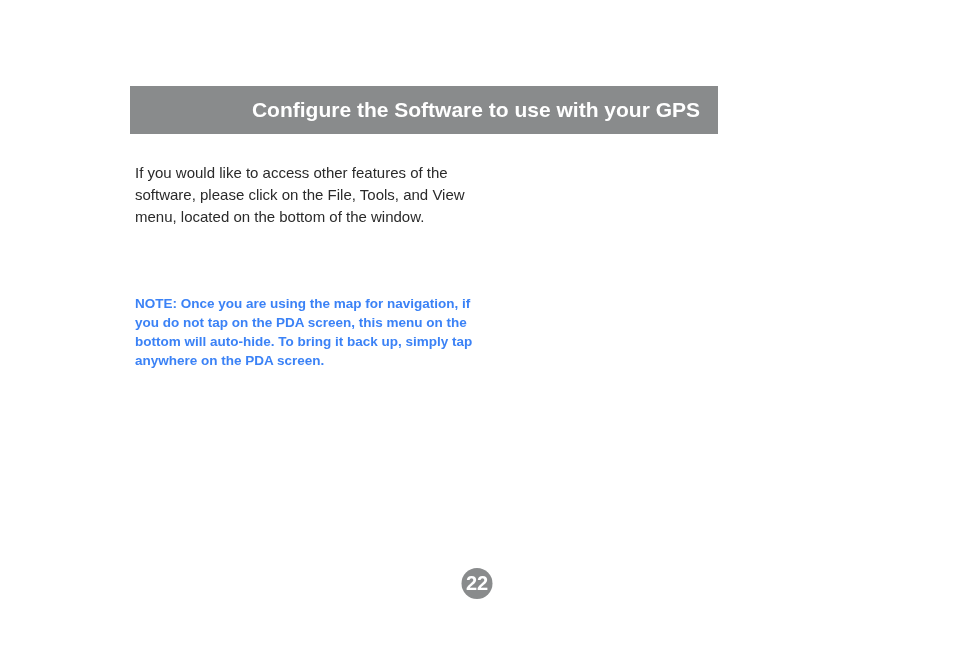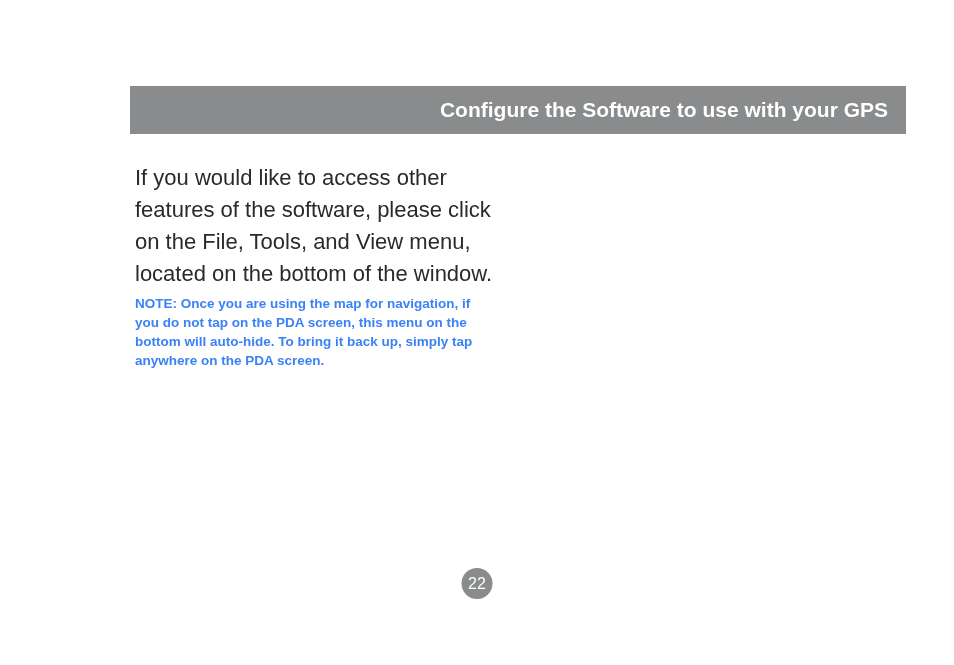--- a/index.html
+++ b/index.html
@@ -12,41 +12,41 @@
       height: 665px;
       background: #ffffff;
       font-family: Arial, Helvetica, sans-serif;
       position: relative;
       overflow: hidden;
     }
     .header-bar {
       position: absolute;
       left: 130px;
       top: 86px;
-      width: 776px;
+      width: 588px;
       height: 48px;
       background: #898b8c;
       display: flex;
       align-items: center;
       justify-content: flex-end;
       padding-right: 18px;
       text-align: right;
     }
     .header-title {
       color: #ffffff;
       font-weight: bold;
       font-size: 21px;
     }
     .body-text {
       position: absolute;
       left: 135px;
       top: 162px;
       width: 360px;
       color: #2a2a2a;
-      font-size: 22px;
+      font-size: 15px;
       line-height: 1.45;
     }
     .note-text {
       position: absolute;
       left: 135px;
       top: 295px;
       width: 360px;
       color: #3b82f6;
       font-size: 13.5px;
       font-weight: bold;
@@ -60,22 +60,22 @@
       width: 31px;
       height: 31px;
       border-radius: 50%;
       background: #898b8c;
       display: flex;
       align-items: center;
       justify-content: center;
     }
     .page-number-text {
       color: #ffffff;
-      font-weight: normal;
-      font-size: 16px;
+      font-weight: bold;
+      font-size: 20px;
     }
   </style>
 </head>
 <body>
 
 <div class="header-bar">
   <span class="header-title">Configure the Software to use with your GPS</span>
 </div>
 
 <div class="body-text">If you would like to access other features of the software, please click on the File, Tools, and View menu, located on the bottom of the window.</div>

